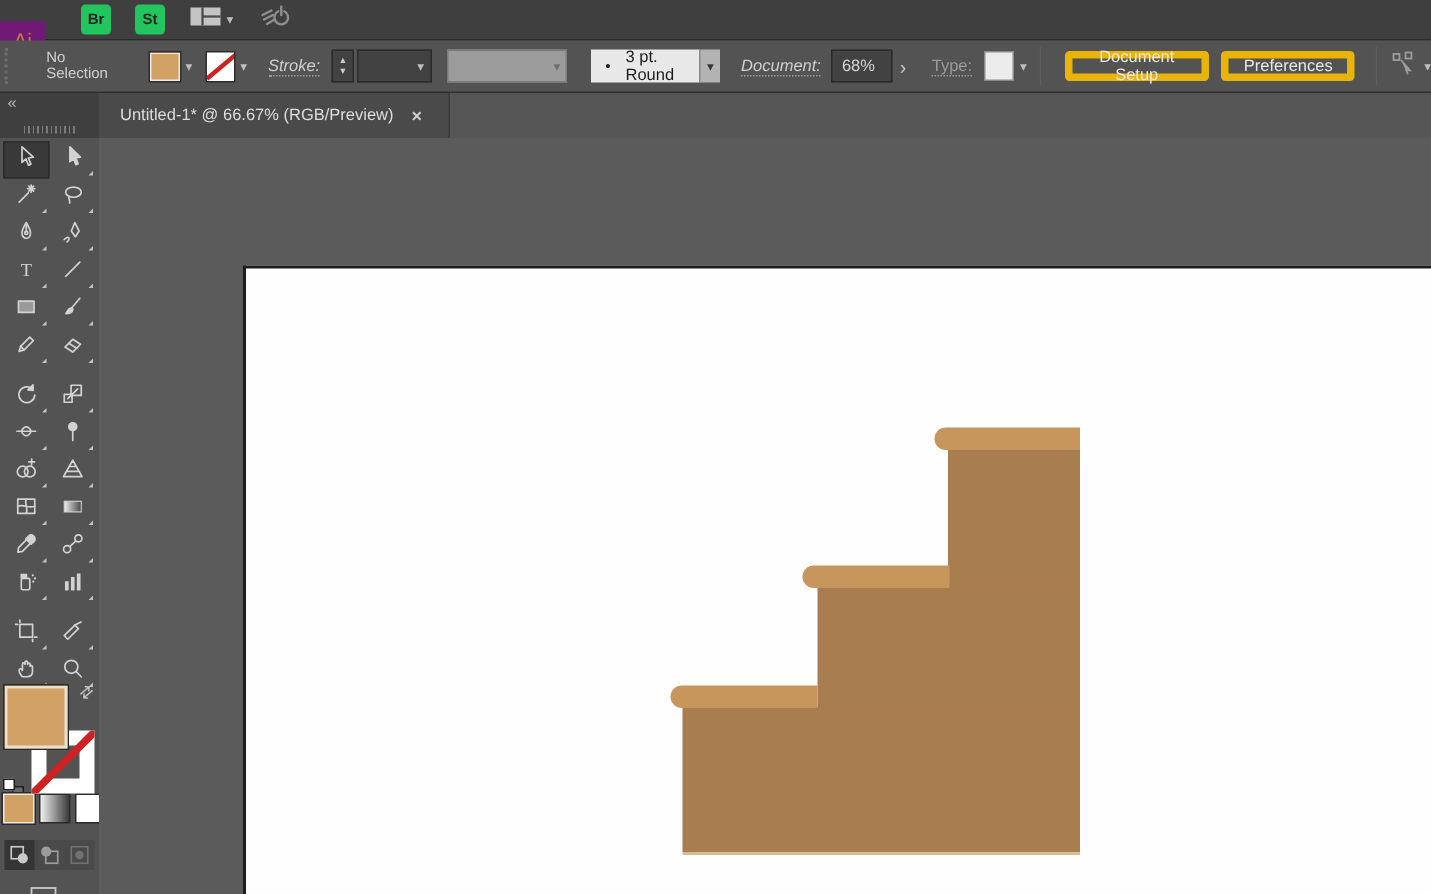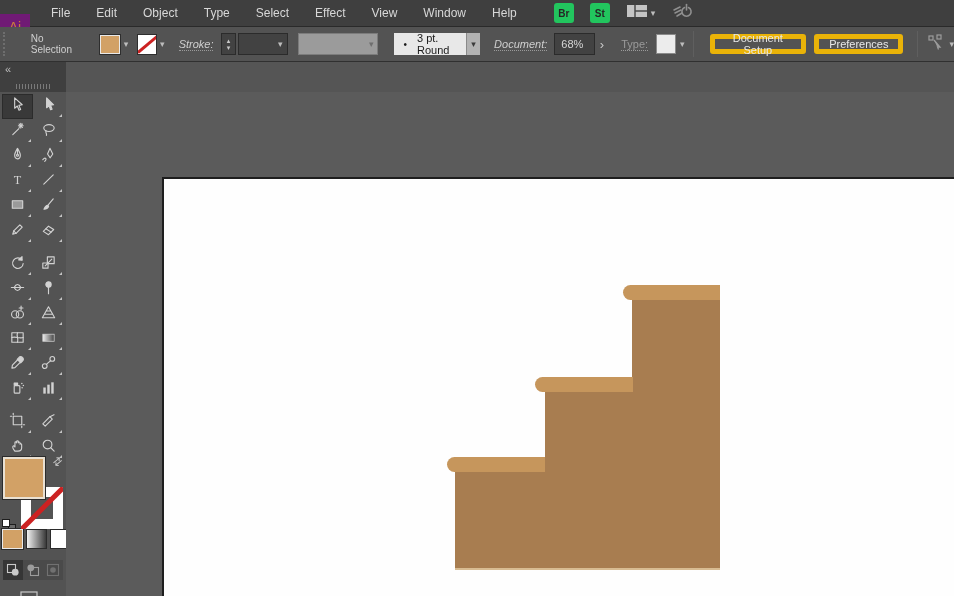--- a/index.html
+++ b/index.html
@@ -95,31 +95,20 @@
               border-left:2px solid #1E1E1E; border-top:2px solid #1E1E1E; }
   .shape { position:absolute; }
 </style>
 </head>
 <body>
 
 <div class="app">
 
   <div class="menu-bar">
     <div class="ai-logo">Ai</div>
-    <nav id="menu-items" style="display:flex;margin-left:8px;">
-        <span class="menu-item">File</span>
-        <span class="menu-item">Edit</span>
-        <span class="menu-item">Object</span>
-        <span class="menu-item">Type</span>
-        <span class="menu-item">Select</span>
-        <span class="menu-item">Effect</span>
-        <span class="menu-item">View</span>
-        <span class="menu-item">Window</span>
-        <span class="menu-item">Help</span>
-      </nav>
     <div class="mb-right">
       <div class="mini-app-btn">Br</div>
       <div class="mini-app-btn">St</div>
       <div class="icon-wrap">
         <span>
           <svg width="22" height="14" viewBox="0 0 22 14">
               <rect x="1" y="1" width="20" height="12" fill="#C4C4C4"></rect>
               <line x1="9" y1="1" x2="9" y2="13" stroke="#4A4A4A" stroke-width="1.5"></line>
               <line x1="9" y1="7" x2="21" y2="7" stroke="#4A4A4A" stroke-width="1.5"></line>
             </svg>
@@ -192,20 +181,24 @@
       </span>
       <span class="chev">▾</span>
     </div>
   </div>
 
   <div class="tab-strip">
     <div class="tool-header">
       <span class="collapse">«</span>
       <div class="grip-dots"></div>
     </div>
+    <div class="doc-tab">
+      <span class="title">Untitled-1* @ 66.67% (RGB/Preview)</span>
+      <span class="close">×</span>
+    </div>
   </div>
 
   <div class="main">
     <div class="toolbar">
       <div class="tools" id="tools-grid">
           <div class="tool sel">
             <span><svg width="17" height="17" viewBox="0 0 18 18" fill="none" stroke="#D2D2D2" stroke-width="1.2" stroke-linecap="round" stroke-linejoin="round">
                 <path d="M6 2 L6 13 L8.8 10.6 L10.6 15 L12.3 14.2 L10.5 9.9 L14 9.3 Z"></path>
               </svg></span>
           </div>

